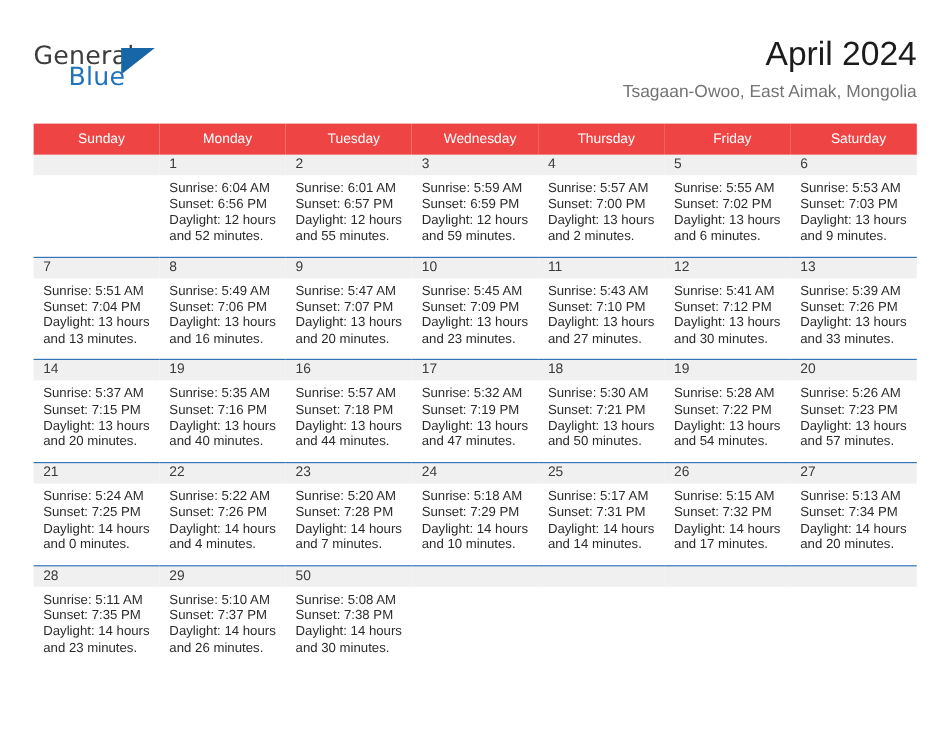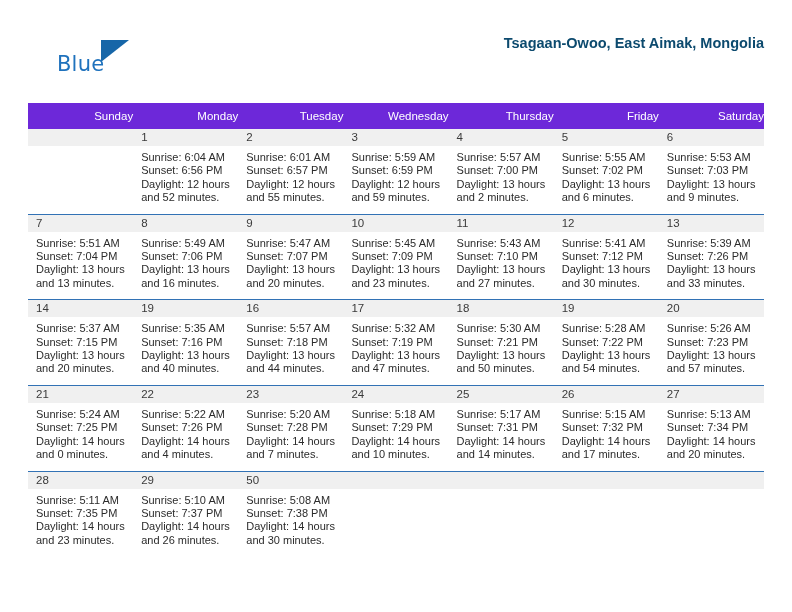--- a/index.html
+++ b/index.html
@@ -74,42 +74,41 @@
   }
   .cal-title {
     font-size: 28px;
     color: #1b1b1b;
     line-height: 34px;
     font-weight: 400;
     white-space: nowrap;
   }
   .cal-subtitle {
     font-size: 14.5px;
-    color: #0c4a6e;
+    color: #737373;
     line-height: 22px;
     margin-top: 4px;
     white-space: nowrap;
-    font-weight: bold;
   }
 
   
   .cal {
     position: absolute;
     left: 28px;
     top: 103px;
     width: 736px;
     border-collapse: collapse;
     table-layout: fixed;
   }
   .cal th {
-    background: #6d28d9;
+    background: #ef4444;
     color: #ffffff;
     font-size: 11.5px;
     font-weight: normal;
-    text-align: right;
+    text-align: center;
     padding: 6px 0 6px 8px;
     height: 14px;
     border: none;
   }
   .cal td {
     vertical-align: top;
     padding: 0;
     border: none;
     width: 105.14px;
   }
@@ -145,25 +144,27 @@
   .dayinfo.blank { color: transparent; }
 </style>
 </head>
 <body>
 
 <div class="page">
 
   <div class="top">
 
     <div class="brand">
+      <span class="brand-general">General</span>
       <span class="brand-tri"></span>
       <span class="brand-blue">Blue</span>
     </div>
 
     <div class="title-block">
+      <div class="cal-title">April 2024</div>
       <div class="cal-subtitle">Tsagaan-Owoo, East Aimak, Mongolia</div>
     </div>
 
   </div>
 
   <table class="cal">
     <thead>
       <tr>
         <th>Sunday</th>
         <th>Monday</th>

